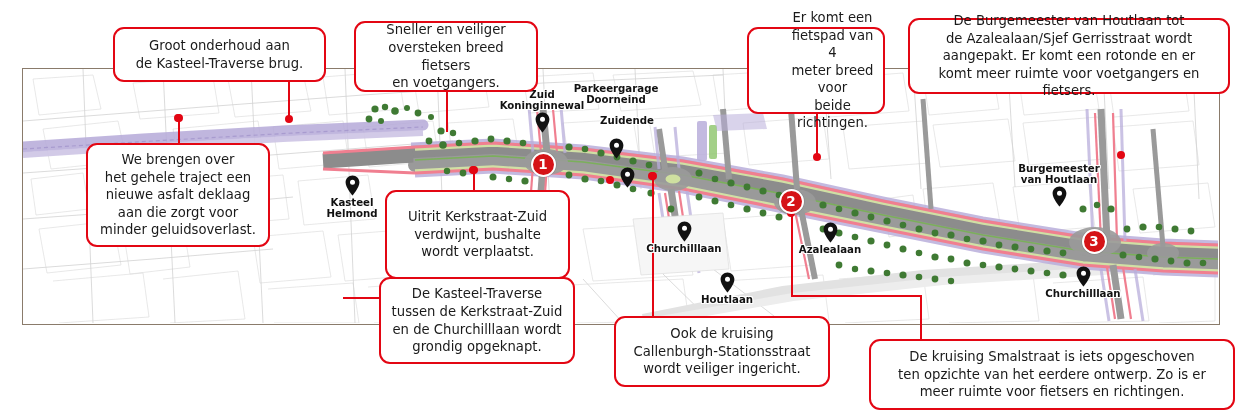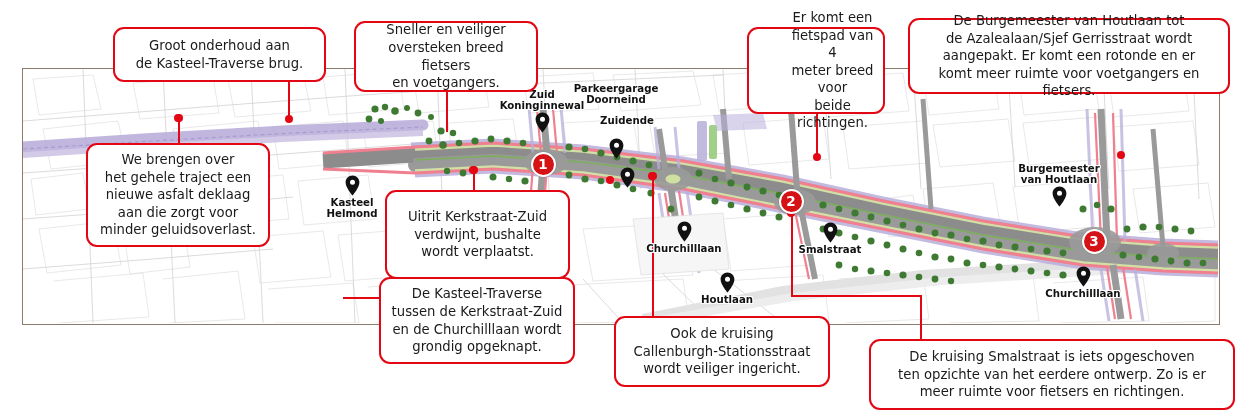--- a/index.html
+++ b/index.html
@@ -499,21 +499,21 @@
         </div>
         <div class="pin-label">Houtlaan</div>
       </div>
       <div class="pin" style="left: 775px; top: 222px; width: 110px;">
         <div class="pin-glyph">
           <svg width="15" height="21" viewBox="0 0 15 21" xmlns="http://www.w3.org/2000/svg">
             <path d="M7.5 0.6C3.6 0.6 0.6 3.6 0.6 7.4c0 5 6.9 13 6.9 13s6.9-8 6.9-13c0-3.8-3-6.8-6.9-6.8z" fill="#111111"></path>
             <circle cx="7.5" cy="7.3" r="2.5" fill="#ffffff"></circle>
           </svg>
         </div>
-        <div class="pin-label">Smalstraat</div>
+        <div class="pin-label">Azalealaan</div>
       </div>
       <div class="pin label-above" style="left: 1004px; top: 163px; width: 110px;">
         <div class="pin-glyph">
           <svg width="15" height="21" viewBox="0 0 15 21" xmlns="http://www.w3.org/2000/svg">
             <path d="M7.5 0.6C3.6 0.6 0.6 3.6 0.6 7.4c0 5 6.9 13 6.9 13s6.9-8 6.9-13c0-3.8-3-6.8-6.9-6.8z" fill="#111111"></path>
             <circle cx="7.5" cy="7.3" r="2.5" fill="#ffffff"></circle>
           </svg>
         </div>
         <div class="pin-label">Burgemeester
 van Houtlaan</div>

